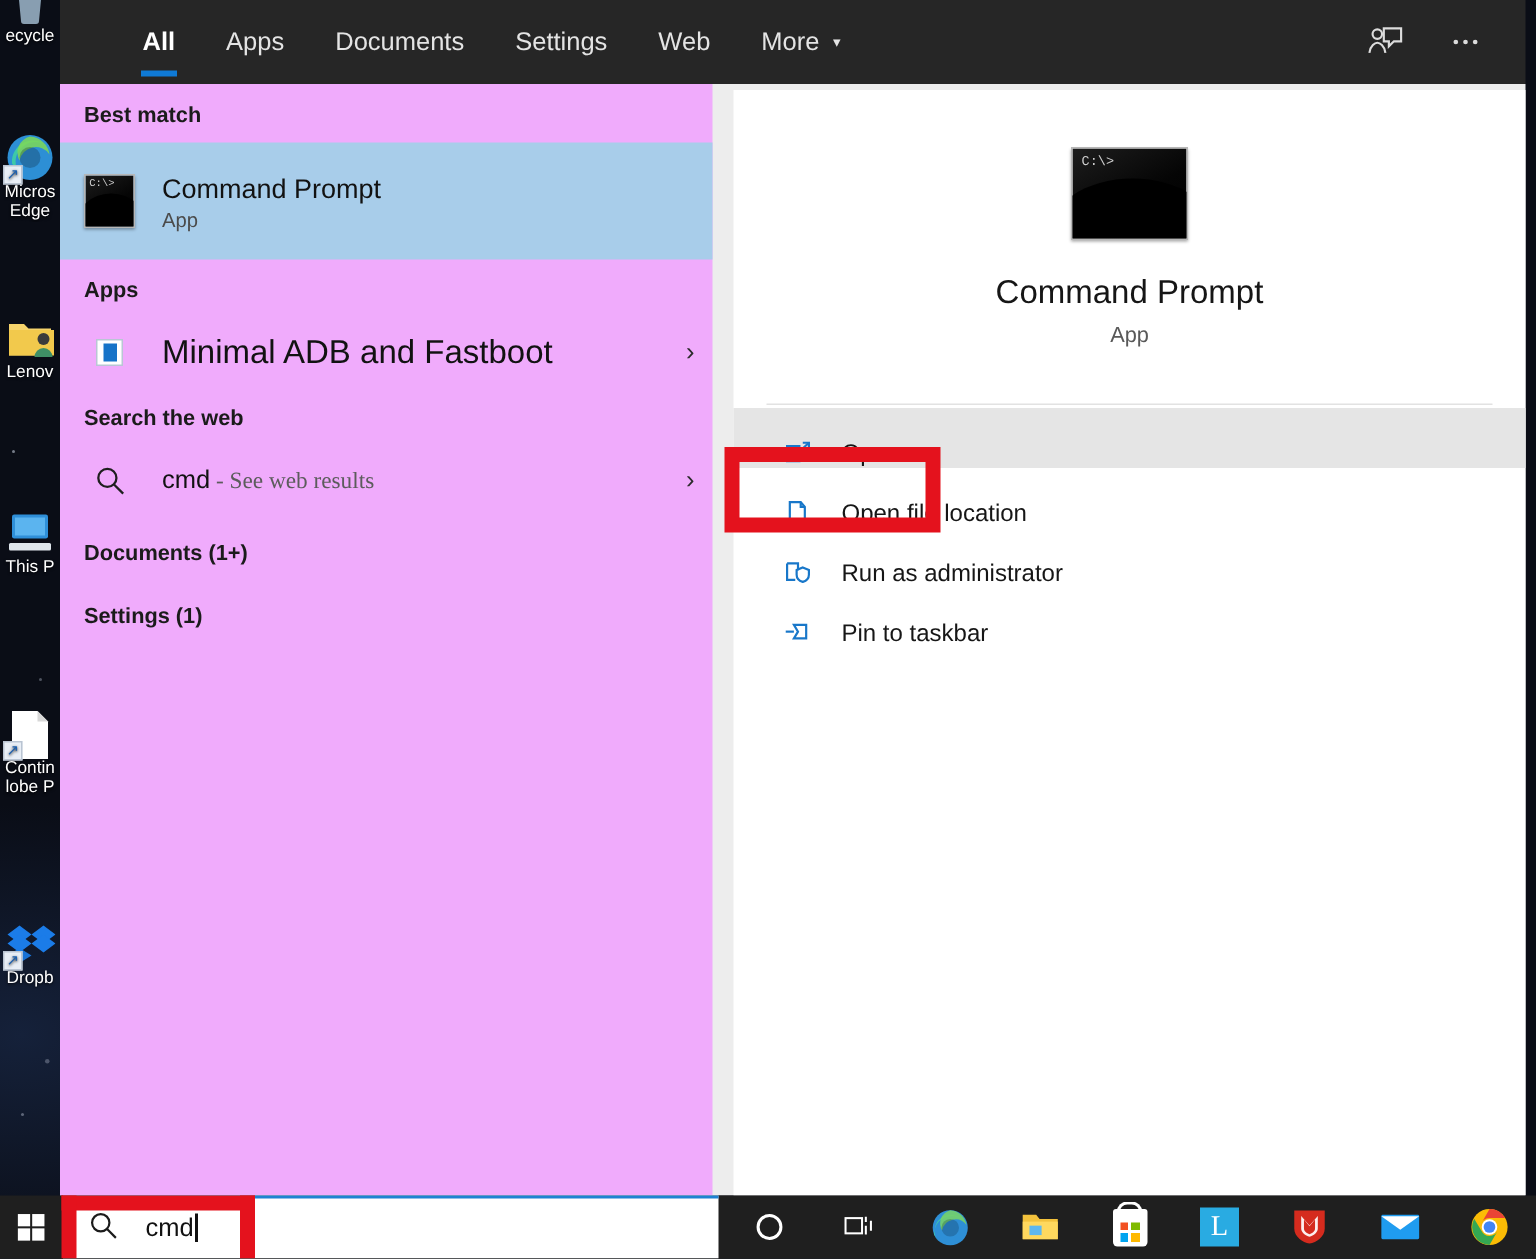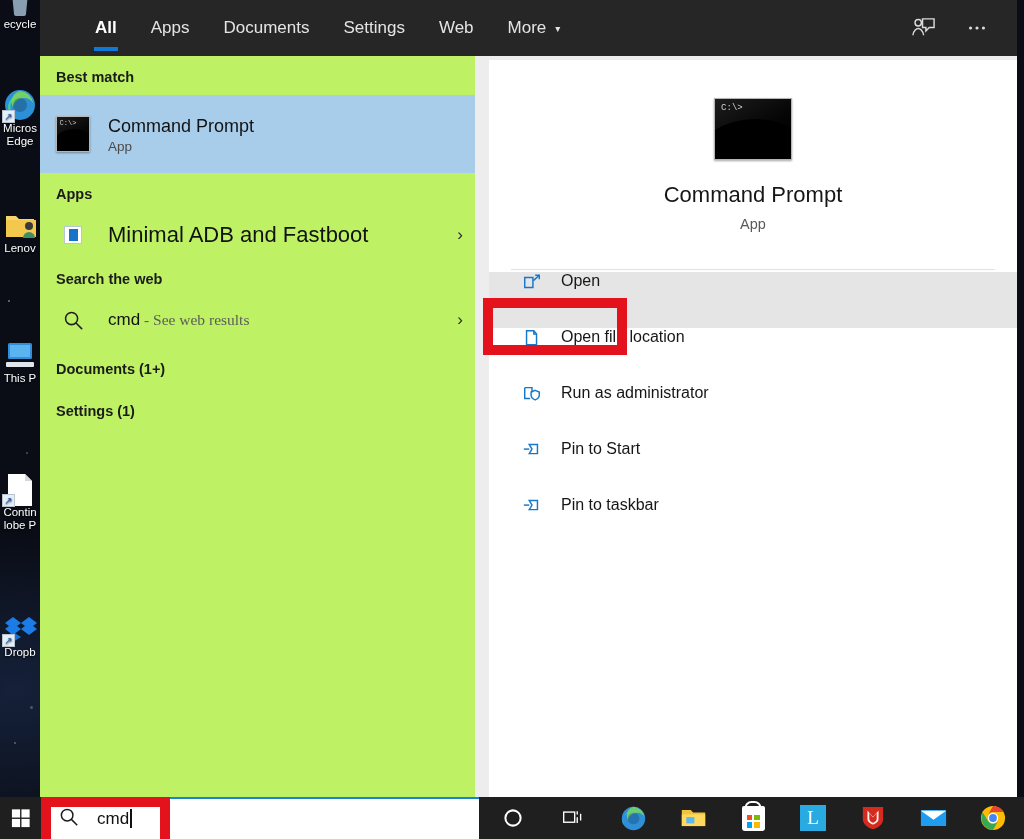--- a/index.html
+++ b/index.html
@@ -66,21 +66,21 @@
     width: 44px; height: 44px; display: flex; align-items: center; justify-content: center;
     cursor: default;
   }
 
   .flyout-body {
     position: absolute; left: 0; top: 56px; width: 977px; height: 741px;
     background: #ededed;
   }
   .results {
     position: absolute; left: 0; top: 0; width: 435px; height: 741px;
-    background: #bef264;
+    background: #f0abfc;
   }
   .section-head {
     font-size: 14.5px; font-weight: bold; color: #1b1b1b;
     padding: 13px 0 10px 16px;
   }
   .row {
     display: flex; align-items: center; height: 46px; padding: 0 12px 0 16px;
     cursor: default;
   }
   .row.best {
@@ -124,21 +124,21 @@
   }
   .preview-top { padding-top: 38px; text-align: center; }
   .preview-icon {
     width: 78px; height: 62px; margin: 0 auto 22px;
   }
   .preview-title { font-size: 22px; color: #161616; }
   .preview-sub { font-size: 14.5px; color: #595959; margin-top: 8px; }
   .preview-sep { height: 1px; background: #e2e2e2; margin: 37px 22px 0; }
   .actions { padding-top: 2px; }
   .action {
-    display: flex; align-items: flex-start; height: 56px; padding-left: 30px; cursor: default;
+    display: flex; align-items: flex-end; height: 40px; padding-left: 30px; cursor: default;
   }
   .action.sel { background: #e5e5e5; }
   .action .aico { width: 26px; display: flex; align-items: center; justify-content: center; flex: none; }
   .action .albl { margin-left: 16px; font-size: 16px; color: #161616; }
 
   
   .redbox { position: absolute; border: 10px solid #e4121d; }
 
   
   .taskbar {
@@ -406,29 +406,20 @@
           <div class="action">
             <span class="aico">
               <svg viewBox="0 0 22 22" width="20" height="20">
                 <path d="M3 4 h8 v5 M3 4 v12 h6" fill="none" stroke="#1877c9" stroke-width="1.6"></path>
                 <path d="M14.5 7 l4.5 1.8 v3.4 c0 2.8 -2.4 4.6 -4.5 5.3 c-2.1 -0.7 -4.5 -2.5 -4.5 -5.3 V8.8 z" fill="none" stroke="#1877c9" stroke-width="1.6"></path>
               </svg>
             </span>
             <span class="albl">Run as administrator</span>
           </div>
 
-          <div class="action">
-            <span class="aico">
-              <svg viewBox="0 0 22 22" width="20" height="20">
-                <path d="M8 5 h9 v10 H8 l3 -5 z" fill="none" stroke="#1877c9" stroke-width="1.6"></path>
-                <line x1="2" y1="10" x2="8" y2="10" stroke="#1877c9" stroke-width="1.6"></line>
-              </svg>
-            </span>
-            <span class="albl">Pin to Start</span>
-          </div>
 
           <div class="action">
             <span class="aico">
               <svg viewBox="0 0 22 22" width="20" height="20">
                 <path d="M8 5 h9 v10 H8 l3 -5 z" fill="none" stroke="#1877c9" stroke-width="1.6"></path>
                 <line x1="2" y1="10" x2="8" y2="10" stroke="#1877c9" stroke-width="1.6"></line>
               </svg>
             </span>
             <span class="albl">Pin to taskbar</span>
           </div>

